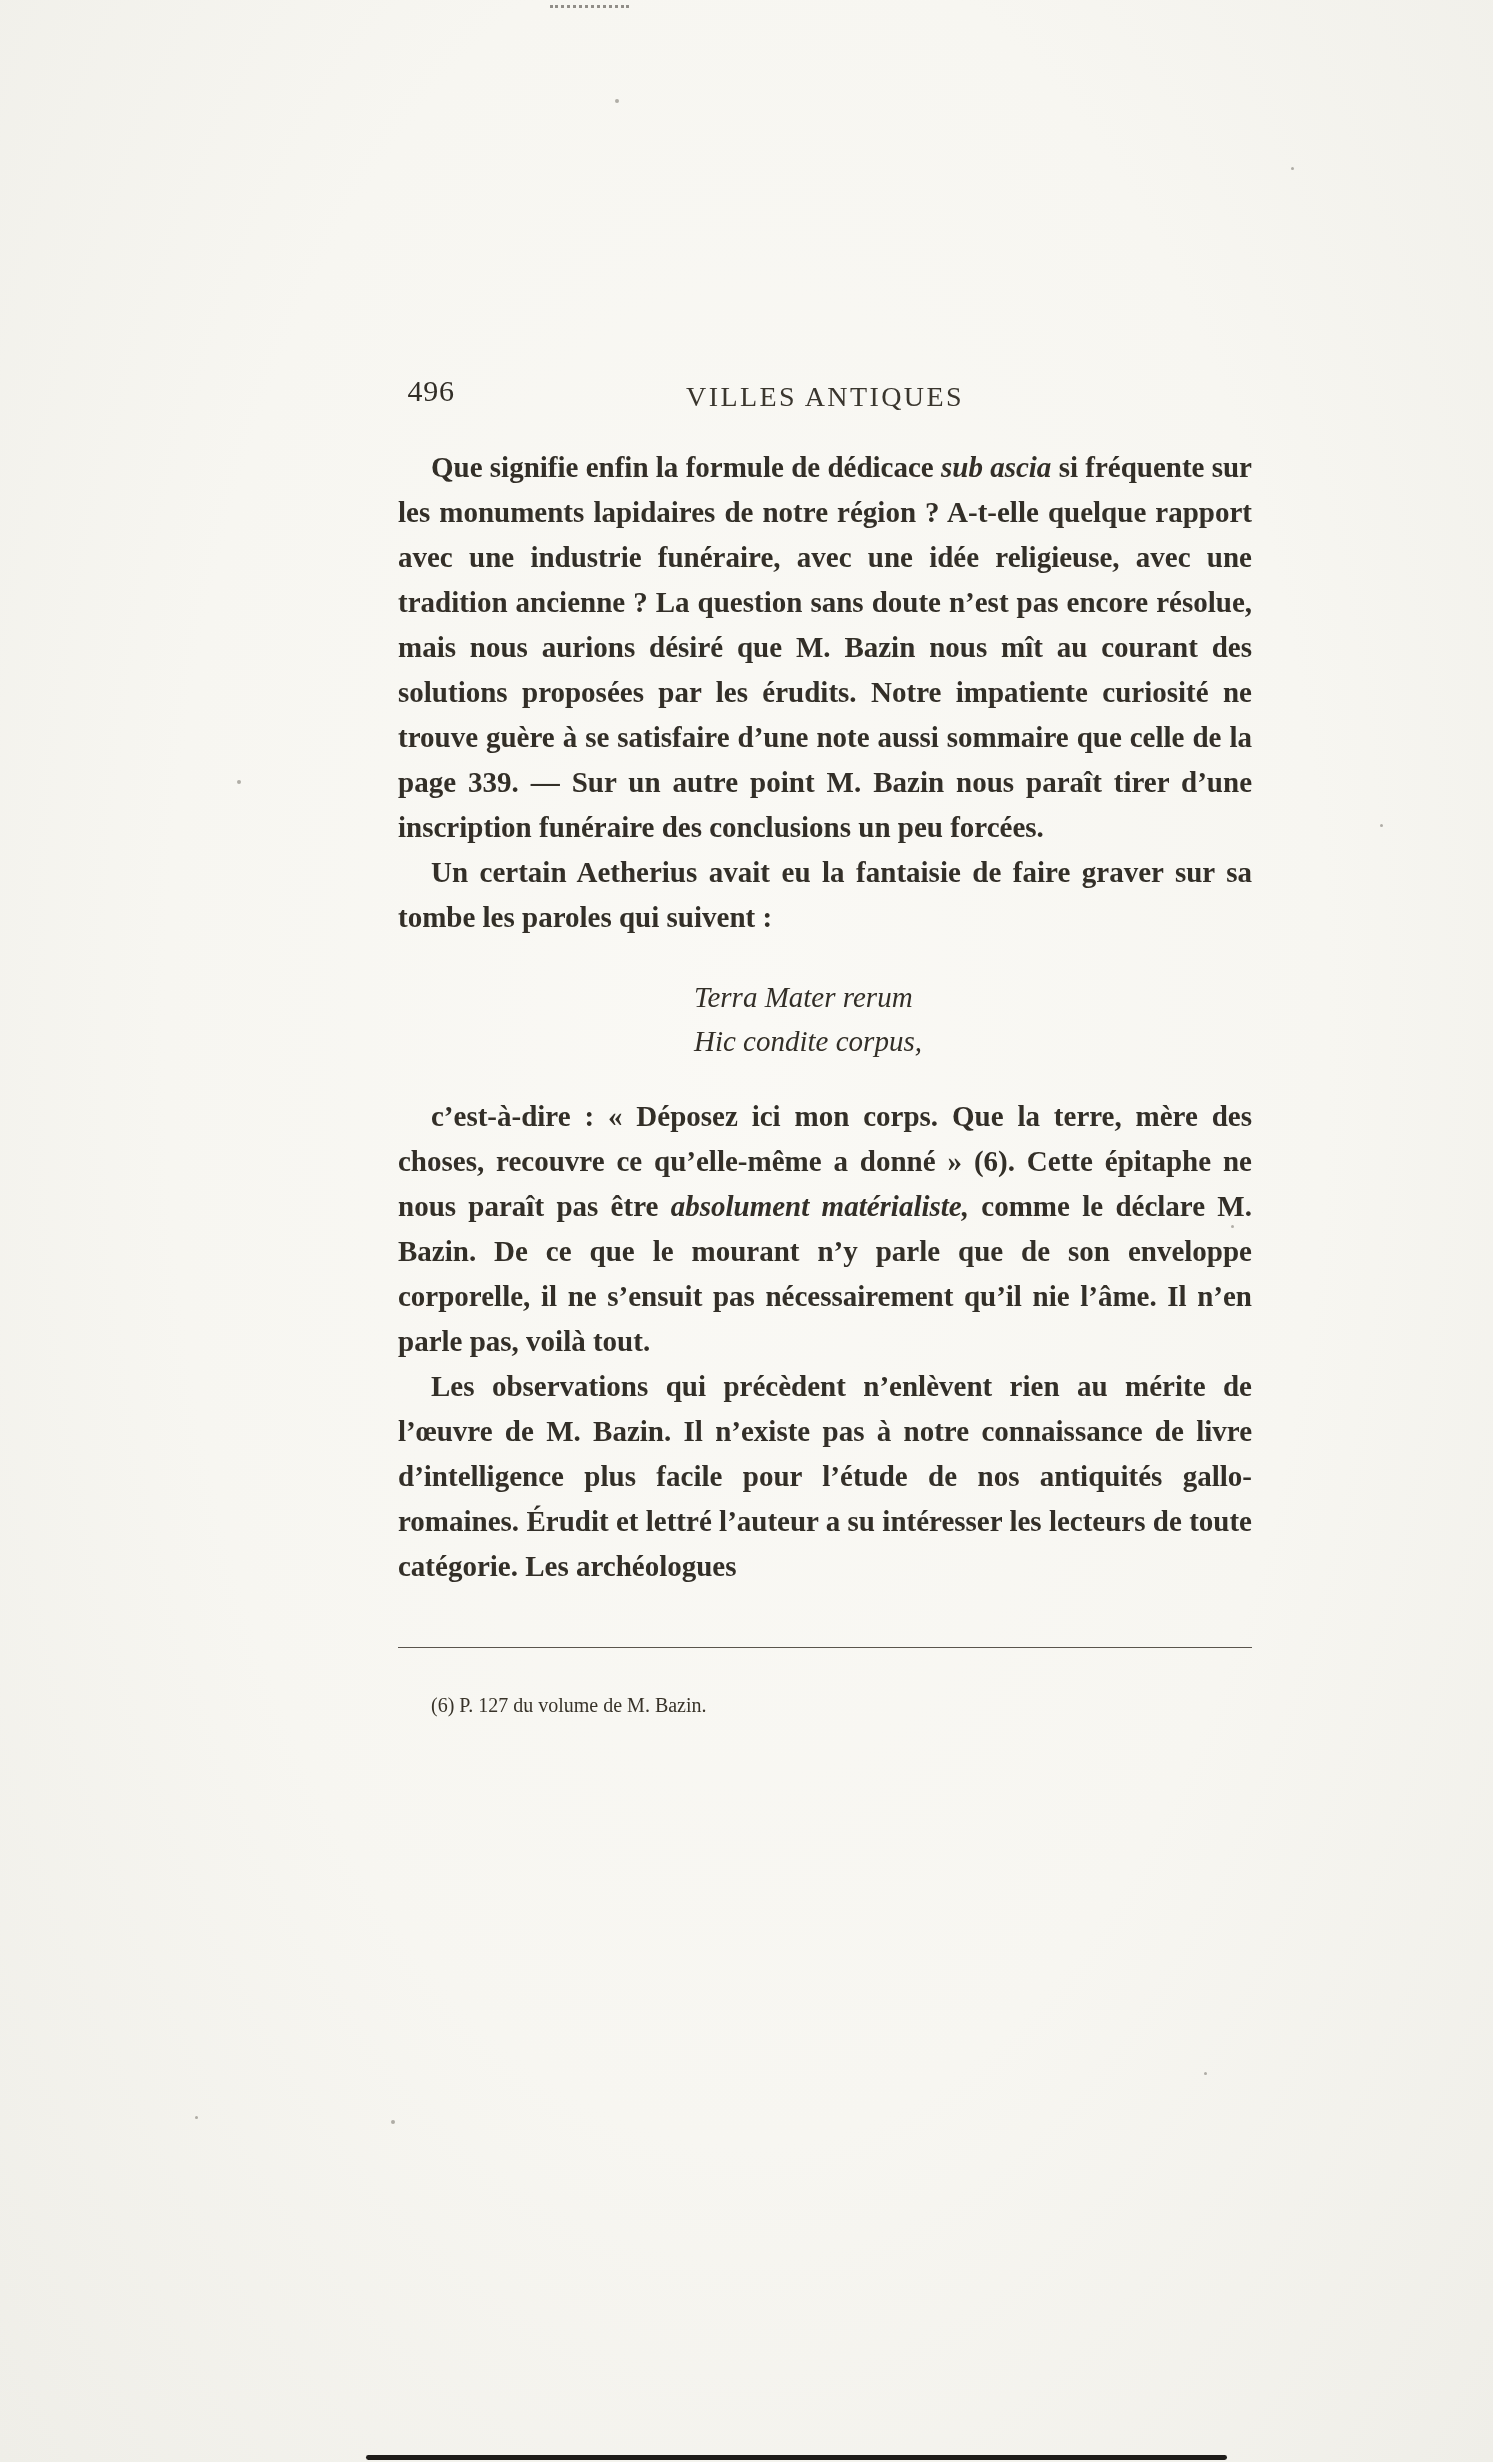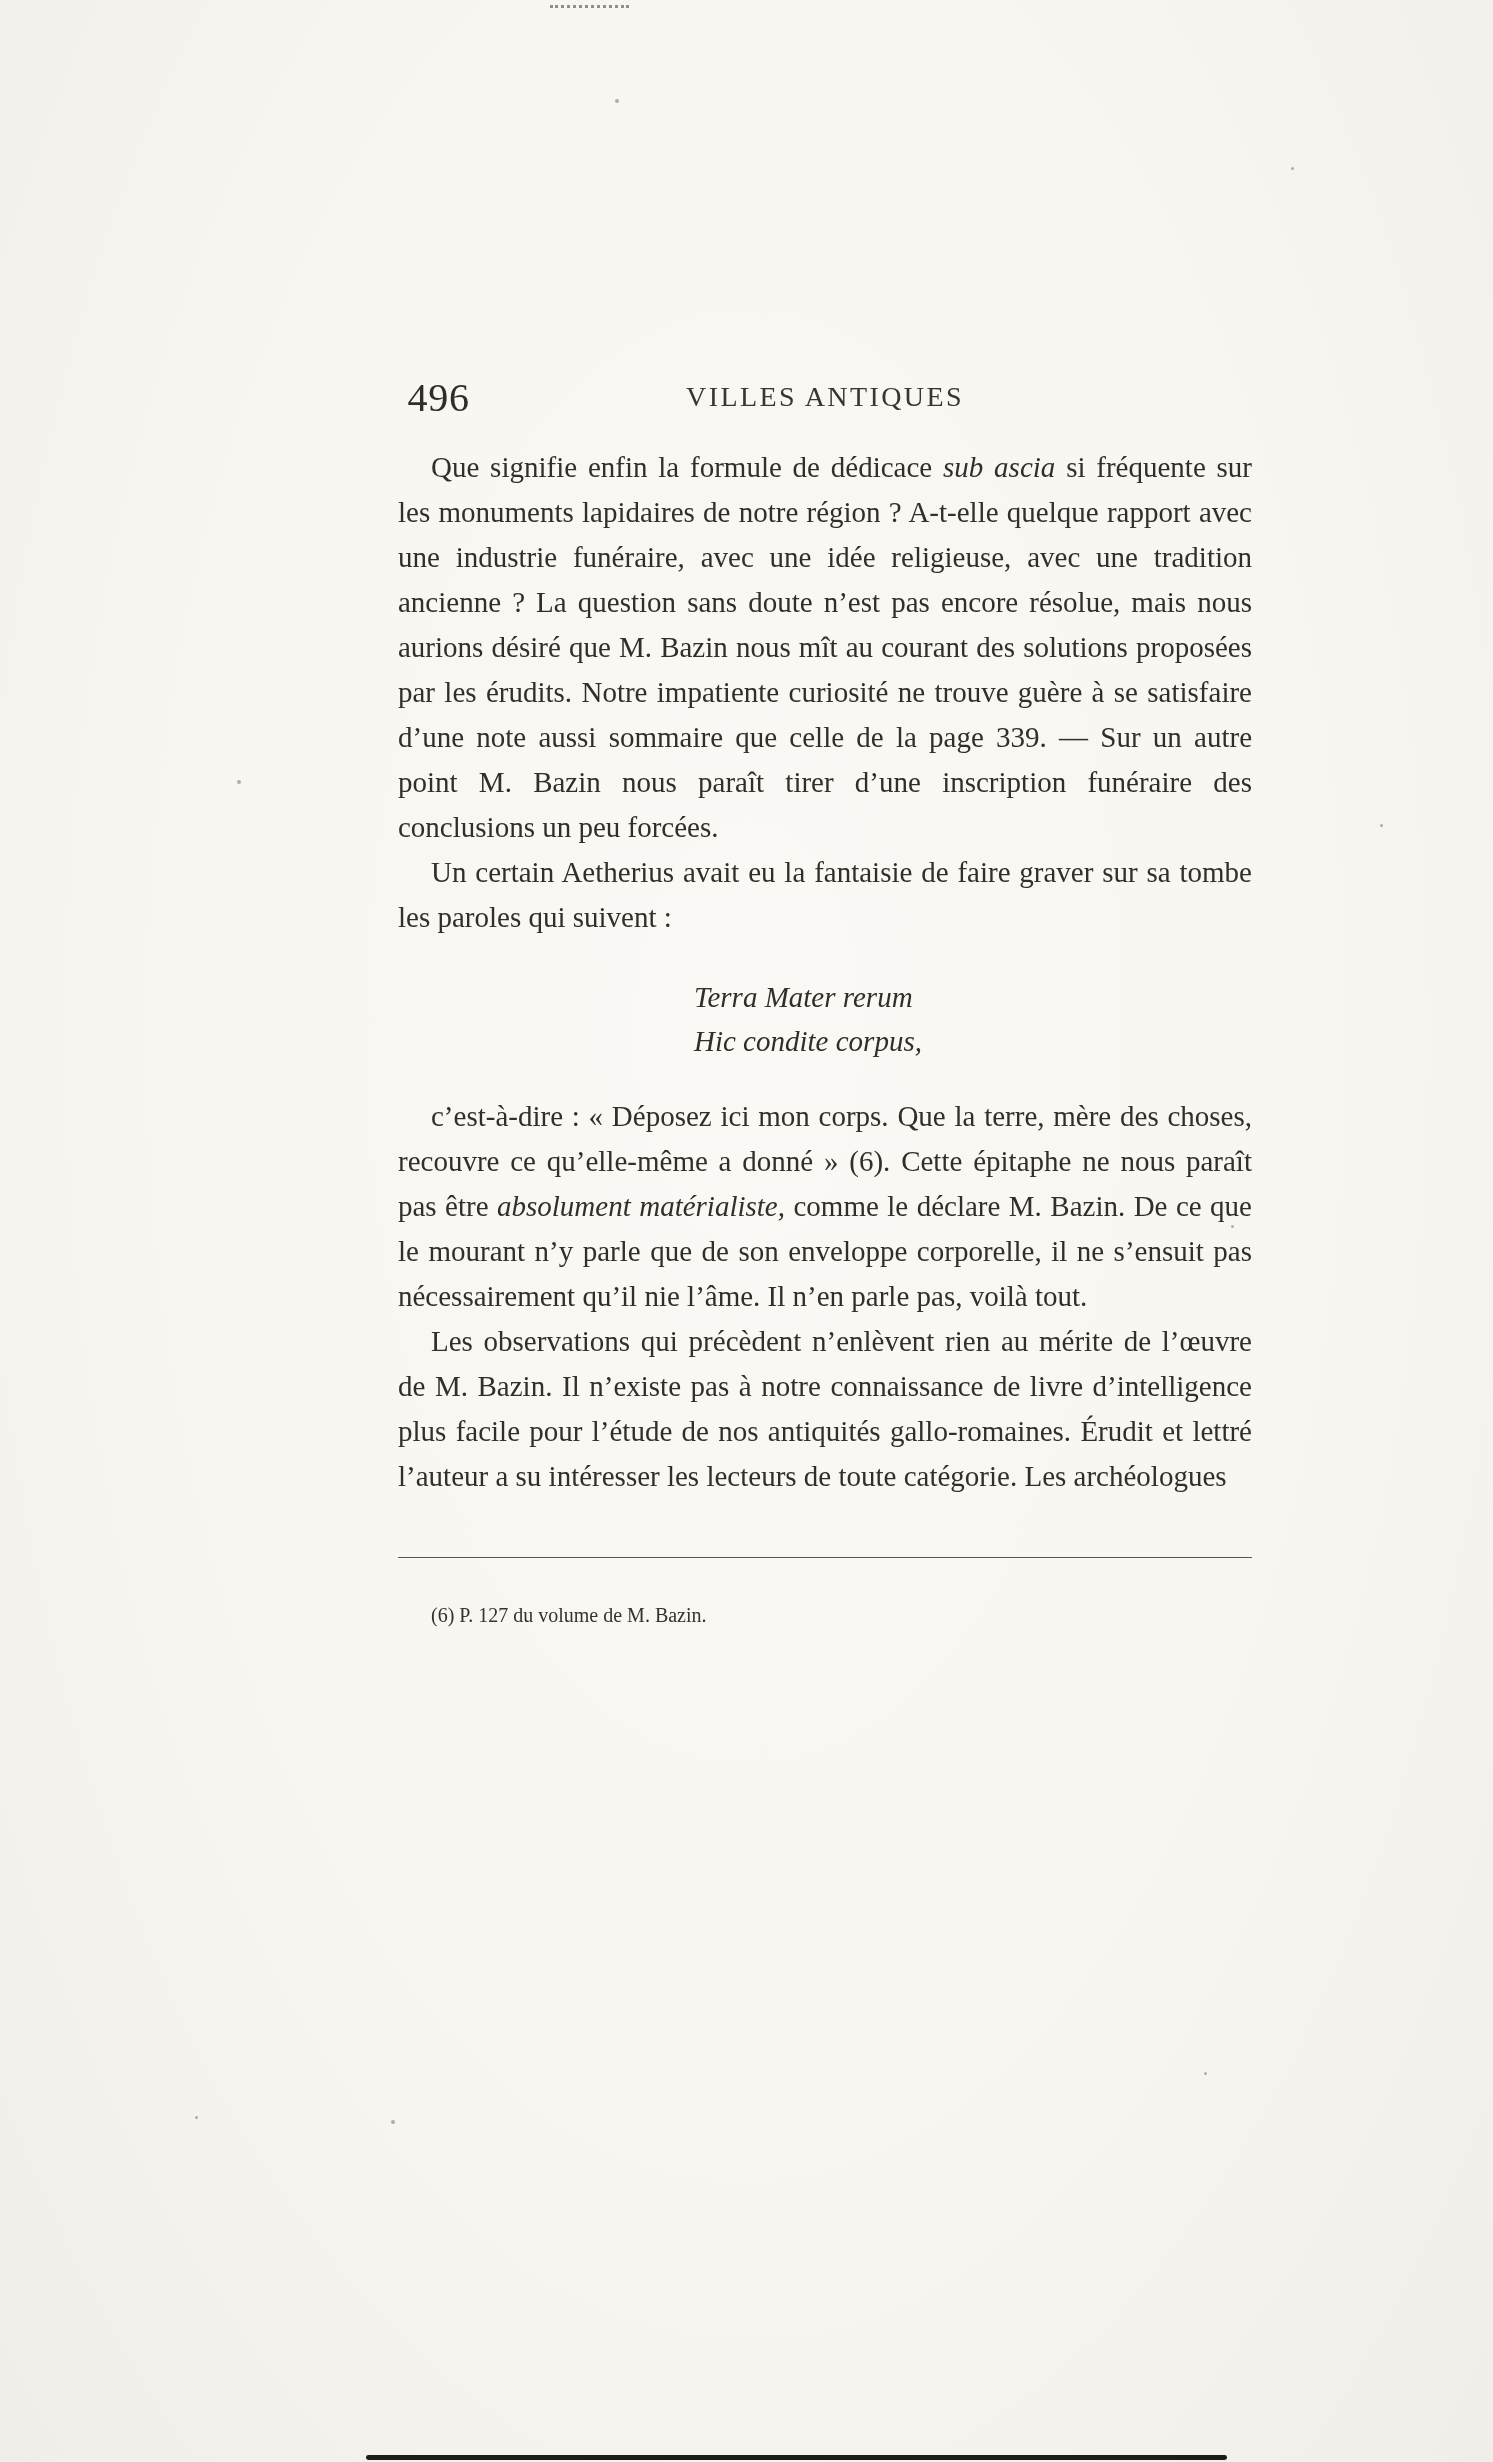--- a/index.html
+++ b/index.html
@@ -24,21 +24,21 @@
     position: absolute;
     left: 398px;
     top: 376px;
     width: 854px;
     height: 38px;
   }
   .page-number {
     position: absolute;
     left: 9.4px;
     top: -1.6px;
-    font-size: 40px;
+    font-size: 30px;
     letter-spacing: 0.8px;
   }
   .running-header {
     display: block;
     text-align: center;
     font-size: 28px;
     letter-spacing: 2.4px;
     padding-top: 4.7px;
     color: #3a362e;
   }
@@ -50,20 +50,21 @@
     top: 445px;
     width: 854px;
     font-size: 29px;
     line-height: 45px;
     text-align: justify;
     color: #332f28;
   }
   .para {
     margin: 0;
     text-indent: 33px;
+    font-weight: bold;
   }
   .para em {
     font-style: italic;
   }
 
   
   .verse {
     margin: 35px 0 31px 0;
     padding-left: 296px;
     font-style: italic;

